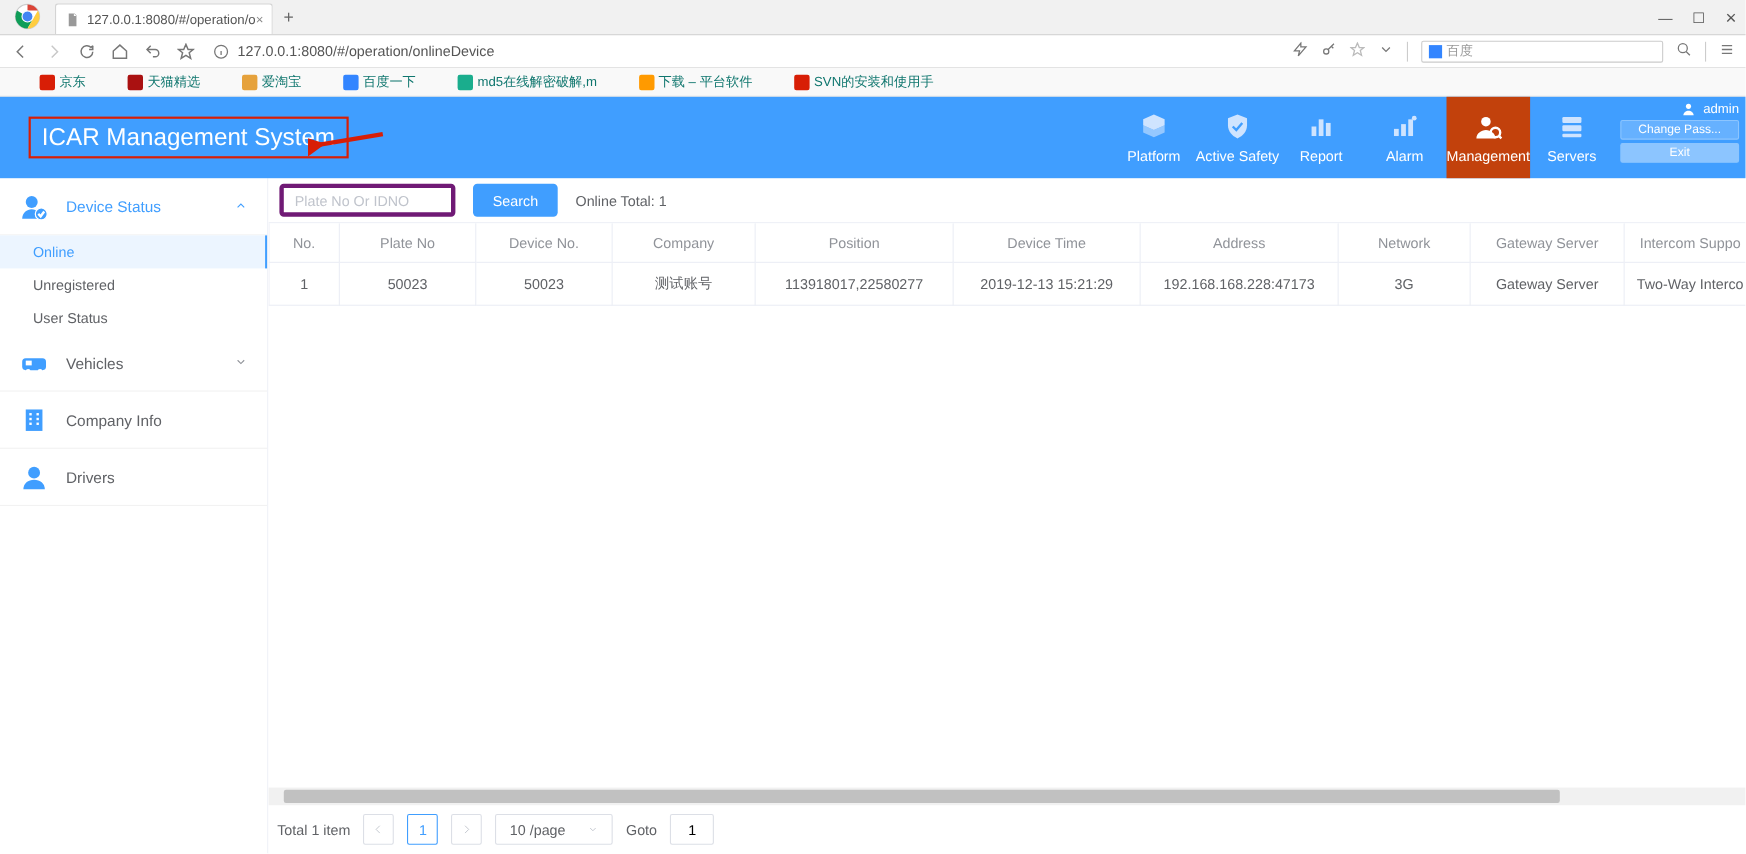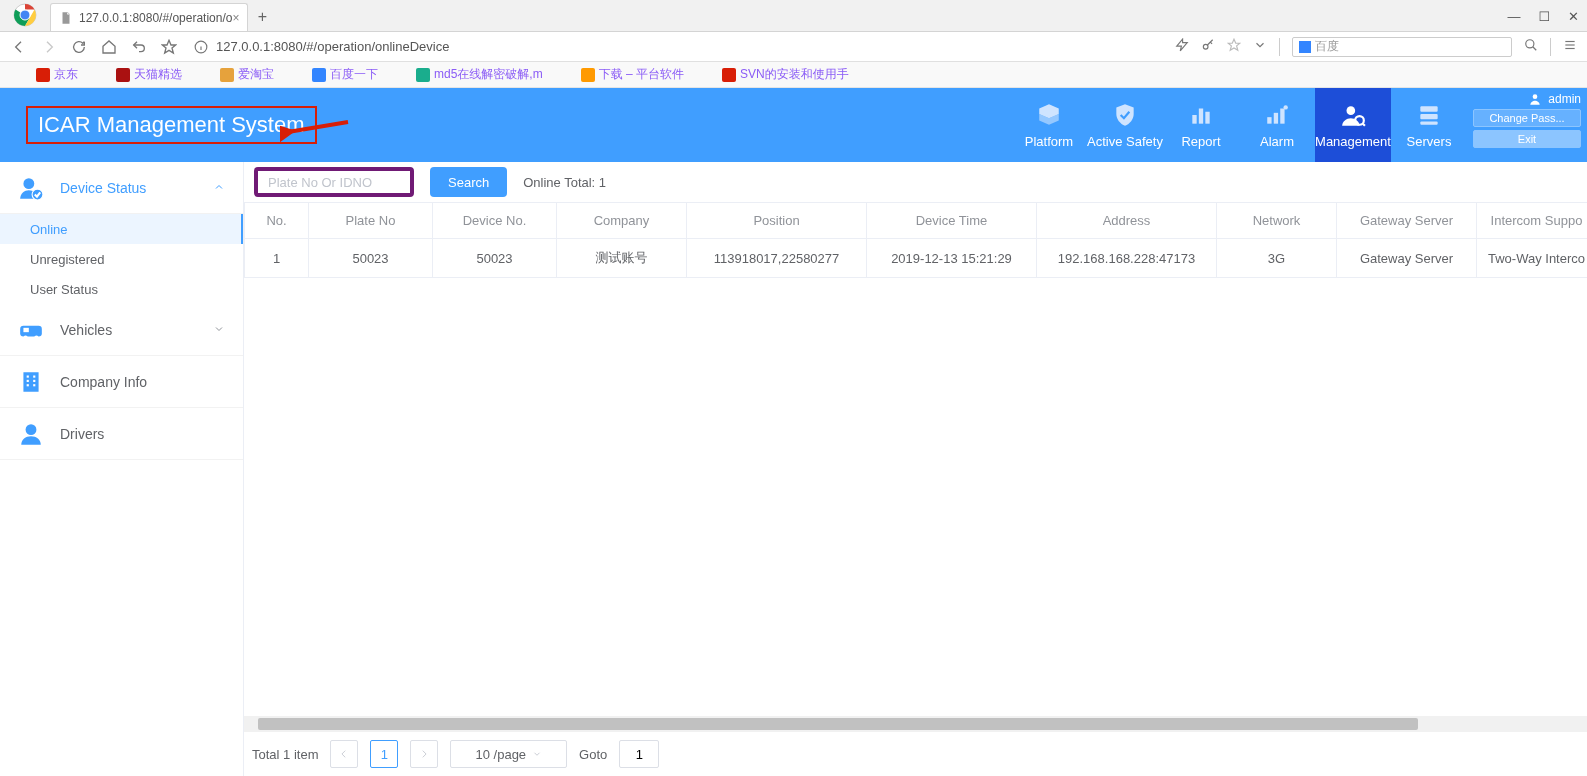--- a/index.html
+++ b/index.html
@@ -22,34 +22,34 @@
 .addr-box { flex:1; display:flex; align-items:center; gap:8px; border:none; margin-left:4px; }
 .addr-text { font-size:13px; color:#555; }
 .addr-right { margin-left:auto; display:flex; align-items:center; gap:12px; }
 .addr-right svg { width:14px; height:14px; stroke:#777; fill:none; stroke-width:2; }
 .grey-star svg { stroke:#bbb; }
 .sep { width:1px; height:18px; background:#ccc; }
 .baidu-box { display:flex; align-items:center; gap:4px; border:1px solid #ccc; height:20px; padding:0 6px; font-size:12px; color:#999; border-radius:2px; width:220px;}
 .baidu-fav { width:12px; height:12px; background:#3385ff; display:inline-block;}
 
 .bm-row { height:26px; border-bottom:1px solid #e5e5e5; background:#f9f9f9; display:flex; align-items:center; padding:0 8px; gap:10px; font-size:12px; }
-.bm { display:flex; align-items:center; gap:4px; color:#8b5cf6; cursor:pointer; white-space:nowrap;padding-left:28px;}
+.bm { display:flex; align-items:center; gap:4px; color:#0f766e; cursor:pointer; white-space:nowrap;padding-left:28px;}
 .bm .fav { width:14px; height:14px; display:inline-block; border-radius:2px;}
 .fav-red{background:#d81e06;} .fav-dred{background:#a11;} .fav-orange{background:#e6a23c;}
 .fav-paw{background:#3385ff;} .fav-teal{background:#1aad8d;} .fav-dl{background:#ff9a00;}
 .fav-svn{background:#d81e06;}
 
 
 .app-hdr { height:74px; background:#409eff; display:flex; align-items:center; color:#fff; position:relative; }
 .app-title-box { border:2px solid #d81e06; padding:4px 10px; margin-left:26px; }
 .app-title { font-size:22px; font-weight:400; }
 .arrow-annot { position:absolute; left:280px; top:30px; pointer-events:none; }
 .top-nav { margin-left:auto; display:flex; align-self:stretch; }
 .nav-item { width:76px; display:flex; flex-direction:column; align-items:center; justify-content:center; gap:6px; font-size:13px; cursor:pointer; }
-.nav-item.active { background:#1d4ed8; }
+.nav-item.active { background:#c2410c; }
 .nav-item .nic { width:26px; height:26px; }
 .nav-item .nic svg { width:26px; height:26px; fill:#cfe4ff; }
 .nav-item.active .nic svg { fill:#fff; }
 .user-col { width:120px; display:flex; flex-direction:column; align-items:stretch; padding:4px 6px; gap:3px; font-size:12px; }
 .user-top { display:flex; align-items:center; gap:6px; justify-content:flex-end; }
 .user-top svg { width:14px; height:14px; fill:#fff; }
 .user-btn { background:#66b1ff; border:1px solid #8cc5ff; color:#fff; font-size:11px; text-align:center; padding:2px 0; border-radius:2px; cursor:pointer; white-space:nowrap; overflow:hidden; text-overflow:ellipsis;}
 .user-btn.exit { background:#8cc5ff; }
 
 
@@ -79,21 +79,21 @@
 th { background:#fff; font-weight:500; color:#909399;}
 th:first-child,td:first-child{border-left:1px solid #ebeef5;}
 
 .hscroll { height:16px; background:#f1f1f1; position:relative; margin:0 0 0 0;}
 .hscroll .thumb { position:absolute; left:14px; top:2px; height:12px; width:1160px; background:#c1c1c1; border-radius:2px;}
 
 .pager { height:44px; display:flex; align-items:center; gap:12px; padding:0 8px; font-size:13px; color:#606266;}
 .pg-btn { width:28px; height:28px; border:1px solid #dcdfe6; border-radius:2px; background:#fff; display:flex; align-items:center; justify-content:center; cursor:pointer; color:#c0c4cc;}
 .pg-btn.cur { border-color:#409eff; color:#409eff;}
 .pg-btn svg{width:10px;height:10px;stroke:currentColor;fill:none;stroke-width:2;}
-.pg-size { height:28px; border:1px solid #dcdfe6; border-radius:2px; padding:0 24px; display:flex; align-items:center; gap:6px; cursor:pointer;}
+.pg-size { height:28px; border:1px solid #dcdfe6; border-radius:2px; padding:0 12px; display:flex; align-items:center; gap:20px; cursor:pointer;}
 .pg-size svg{width:10px;height:10px;stroke:#c0c4cc;fill:none;stroke-width:2;}
 .goto-in { width:40px; height:28px; border:1px solid #dcdfe6; border-radius:2px; text-align:center; font-size:13px;}
 </style>
 </head>
 <body>
 
 <div class="browser-tabs">
   <div class="browser-logo">
     <svg viewBox="0 0 24 24">
         <circle cx="12" cy="12" r="11" fill="#fff" stroke="#ccc"></circle>

